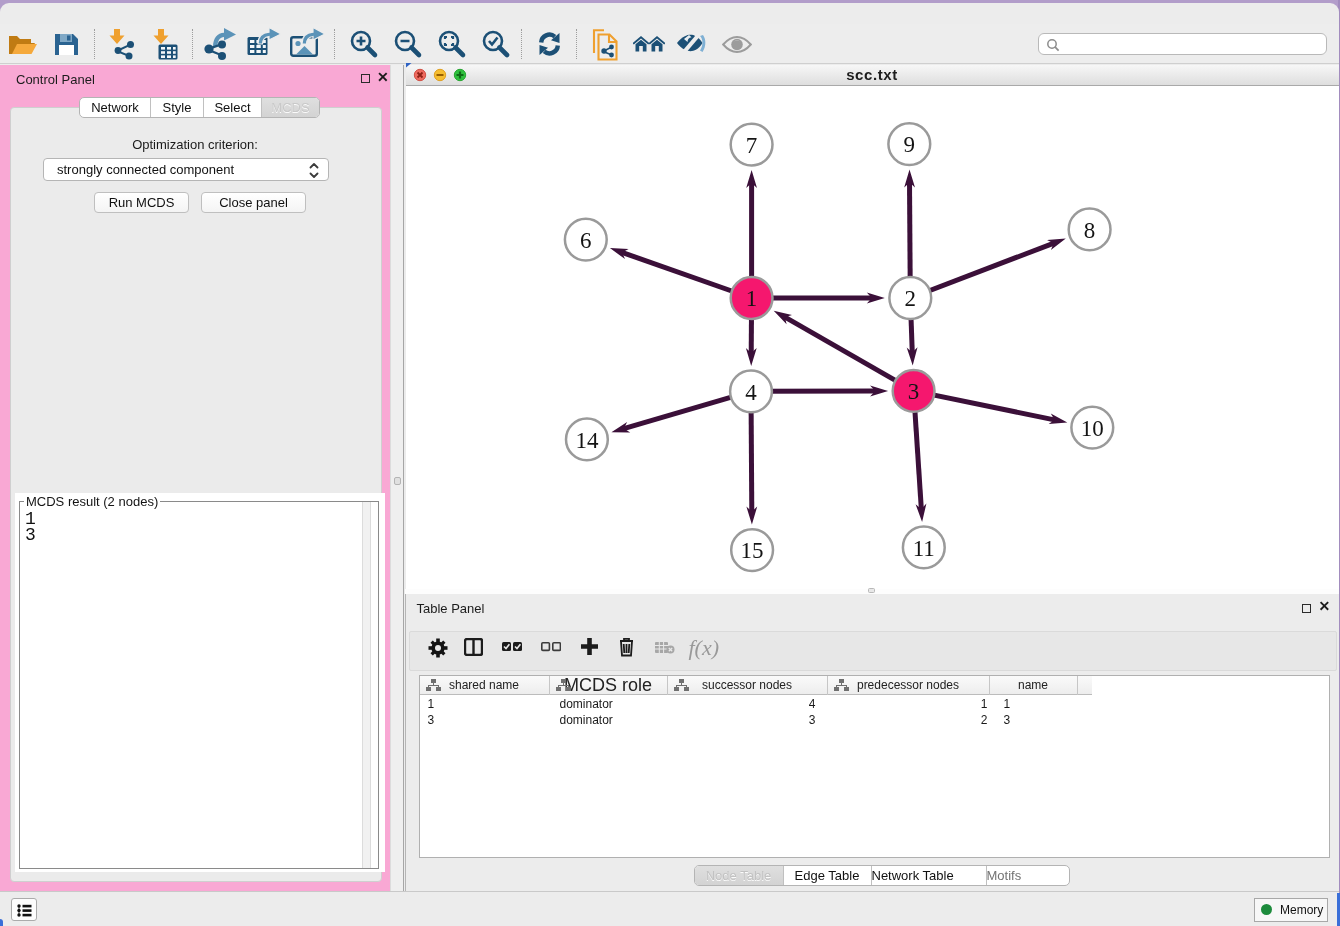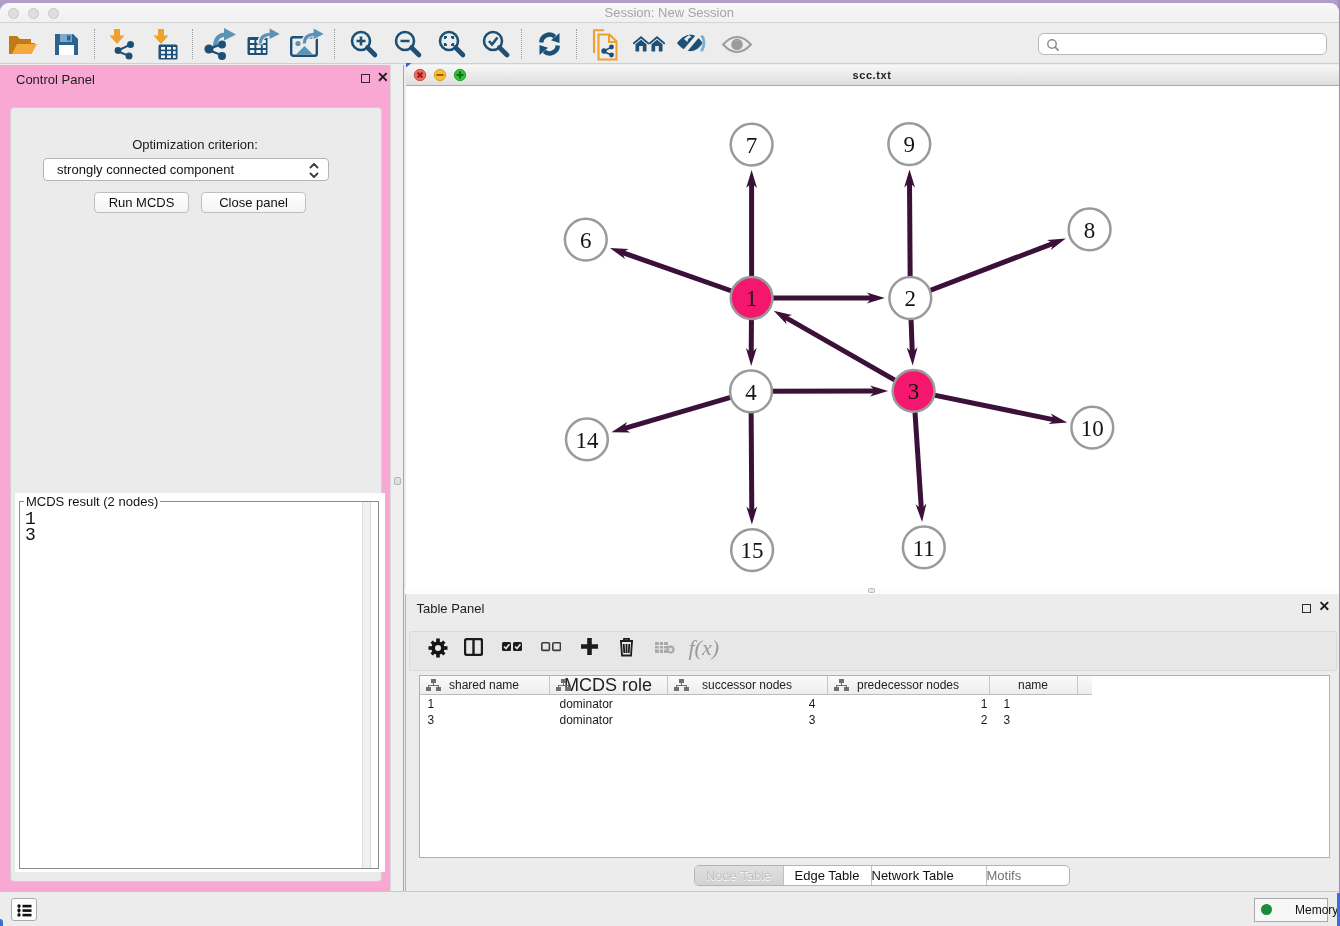--- a/index.html
+++ b/index.html
@@ -4,26 +4,20 @@
 body { width:1340px; height:926px; position:relative; overflow:hidden;
   font-family:"Liberation Sans", sans-serif; background:#b29dca; }
 .abs { position:absolute; }
 </style></head>
 <body>
 
 <div class="abs" style="left:1337.5px;top:0;width:2.5px;height:926px;background:#a28cbe"></div>
 
 <div class="abs" id="win" style="left:0;top:3px;width:1338.5px;height:923px;background:#ececec;border-radius:9px 9px 0 0;overflow:hidden">
 
-  <div class="abs" style="left:0;top:0;width:100%;height:20px;background:linear-gradient(#f8f8f8,#f0f0f0);border-bottom:1px solid #d4d4d4">
-    <div class="abs" style="left:8px;top:4.5px;width:11px;height:11px;border-radius:50%;background:#dfdfdf;border:1px solid #c7c7c7"></div>
-    <div class="abs" style="left:28px;top:4.5px;width:11px;height:11px;border-radius:50%;background:#dfdfdf;border:1px solid #c7c7c7"></div>
-    <div class="abs" style="left:48px;top:4.5px;width:11px;height:11px;border-radius:50%;background:#dfdfdf;border:1px solid #c7c7c7"></div>
-    <div style="text-align:center;font-size:13px;color:#a4a4a4;line-height:19px">Session: New Session</div>
-  </div>
 
   <div class="abs" style="left:0;top:21px;width:100%;height:40px;background:#ededed;border-bottom:1px solid #cfcfcf"></div>
   <div class="abs" style="left:0;top:-3px;width:100%;height:64px">
     <svg style="position:absolute;left:7px;top:31px" width="31" height="26" viewBox="0 0 31 26">
       <path d="M2 5 L10 5 L13 8 L24 8 L24 12 L2 12 Z" fill="#c07b13"></path>
       <path d="M2 23 L2 9 L24 9 L24 12 L28 12 L22 23 Z" fill="#c07b13"></path>
       <path d="M5 23 L10 13 L30 13 L24.5 23 Z" fill="#f5a93c"></path>
     </svg>
 <svg style="position:absolute;left:53px;top:30px" width="27" height="27" viewBox="0 0 27 27">
       <path d="M2 4 L20 4 L25 9 L25 25 L2 25 Z" fill="#2a6391"></path>
@@ -164,20 +158,26 @@
     </div>
   </div>
 
   <div class="abs" style="left:0;top:62px;width:390px;height:825.5px;background:#f9a8d4">
     <div class="abs" style="left:16px;top:7px;font-size:13px;color:#1c1c1c">Control Panel</div>
     <div class="abs" style="left:361px;top:9px;width:9px;height:9px;border:1.6px solid #2b2b2b"></div>
     <div class="abs" style="left:377px;top:4px;font-size:14px;font-weight:700;color:#1b1b1b">✕</div>
 
     <div class="abs" style="left:9.5px;top:42px;width:372px;height:775px;border:1px solid #cfcfcf;border-radius:4px;background:#ebebeb"></div>
 
+    <div class="abs" style="left:79px;top:32px;height:21px;display:flex;border:1px solid #b4b4b4;border-radius:5px;overflow:hidden;background:#fff">
+      <div style="width:71px;text-align:center;font-size:13px;line-height:19px;color:#111;border-right:1px solid #c0c0c0">Network</div>
+      <div style="width:53px;text-align:center;font-size:13px;line-height:19px;color:#111;border-right:1px solid #c0c0c0">Style</div>
+      <div style="width:58px;text-align:center;font-size:13px;line-height:19px;color:#111;border-right:1px solid #c0c0c0">Select</div>
+      <div style="width:57px;text-align:center;font-size:13px;line-height:19px;color:#c9c9c9;background:linear-gradient(#dfdfdf,#d3d3d3);text-shadow:0 1px 0 rgba(255,255,255,.9)">MCDS</div>
+    </div>
 
     <div class="abs" style="left:0;top:72px;width:390px;text-align:center;font-size:13px;color:#1a1a1a">Optimization criterion:</div>
 
     <div class="abs" style="left:43px;top:93px;width:286px;height:23px;background:#fff;border:1px solid #b5b5b5;border-radius:4px">
       <div style="position:absolute;left:13px;top:3px;font-size:13px;color:#111">strongly connected component</div>
       <svg style="position:absolute;right:9px;top:4px" width="10" height="15" viewBox="0 0 10 15">
           <g fill="none" stroke="#3c3c3c" stroke-width="1.8" stroke-linecap="round" stroke-linejoin="round">
             <path d="M1.5 4.5 L5 1 L8.5 4.5"></path>
             <path d="M1.5 10.5 L5 14 L8.5 10.5"></path>
           </g>
@@ -195,21 +195,21 @@
 
     <div class="abs" style="left:362px;top:437px;width:9px;height:366px;background:#f1f1f1;border-left:1px solid #dcdcdc;border-right:1px solid #dcdcdc"></div>
   </div>
 
   <div class="abs" style="left:390px;top:62px;width:14px;height:825.5px;background:#efefef;border-left:1px solid #dcdcdc;border-right:1px solid #a6a6a6"></div>
   <div class="abs" style="left:394px;top:473.5px;width:7px;height:8.5px;background:#e0e0e0;border:1px solid #b4b4b4;border-radius:2px"></div>
 
   <div class="abs" style="left:405.5px;top:62px;width:933px;height:524px;background:#fff">
 
     <div class="abs" style="left:0;top:0;width:100%;height:21px;background:linear-gradient(#f7f7f7,#dedede);border-bottom:1px solid #a9a9a9">
-      <div style="text-align:center;font-size:11px;font-weight:700;color:#1d1d1d;line-height:20px;letter-spacing:0.6px">scc.txt</div>
+      <div style="text-align:center;font-size:15px;font-weight:700;color:#1d1d1d;line-height:20px;letter-spacing:0.6px">scc.txt</div>
     </div>
     <svg class="abs" style="left:0;top:-2px" width="7" height="6">
         <path d="M0 0 L5.5 0 L0 4.5 Z" fill="#2f63c4"></path>
       </svg>
     <svg class="abs" style="left:7px;top:2.5px" width="62" height="14" viewBox="0 0 62 14">
       <circle cx="7" cy="7" r="5.7" fill="#ee6a5f" stroke="#d05045" stroke-width="1"></circle>
       <path d="M4.5 4.5 L9.5 9.5 M9.5 4.5 L4.5 9.5" stroke="#8e2016" stroke-width="1.8"></path>
       <circle cx="27" cy="7" r="5.7" fill="#f6be31" stroke="#dfa023" stroke-width="1"></circle>
       <path d="M23.5 7 H30.5" stroke="#985f00" stroke-width="2.2"></path>
       <circle cx="47" cy="7" r="5.7" fill="#2fc13e" stroke="#28a532" stroke-width="1"></circle>
@@ -414,19 +414,19 @@
             <circle cx="2" cy="2" r="1.7"></circle>
             <circle cx="2" cy="6.5" r="1.7"></circle>
             <circle cx="2" cy="11" r="1.7"></circle>
             <rect x="5.5" y="0.8" width="9" height="2.6"></rect>
             <rect x="5.5" y="5.3" width="9" height="2.6"></rect>
             <rect x="5.5" y="9.8" width="9" height="2.6"></rect>
           </g>
           <path d="M2 2 V11" stroke="#111" stroke-width="0.8"></path>
         </svg>
     </div>
-    <div class="abs" style="left:1254px;top:6px;width:74px;height:24px;background:#f7f7f7;border:1px solid #a8a8a8;font-size:12px;color:#111;line-height:22px;padding-left:40px">Memory</div>
+    <div class="abs" style="left:1254px;top:6px;width:74px;height:24px;background:#f7f7f7;border:1px solid #a8a8a8;font-size:12px;color:#111;line-height:22px;padding-left:25px">Memory</div>
     <div class="abs" style="left:1261px;top:12px;width:11px;height:11px;border-radius:50%;background:#1d8b3c"></div>
   </div>
 </div>
 
 <div class="abs" style="left:0;top:919px;width:3px;height:7px;background:#3a6fd8;border-radius:0 4px 0 0"></div>
 <div class="abs" style="left:1337px;top:893px;width:2.5px;height:33px;background:#3a6fd8"></div>
 
 </body></html>

